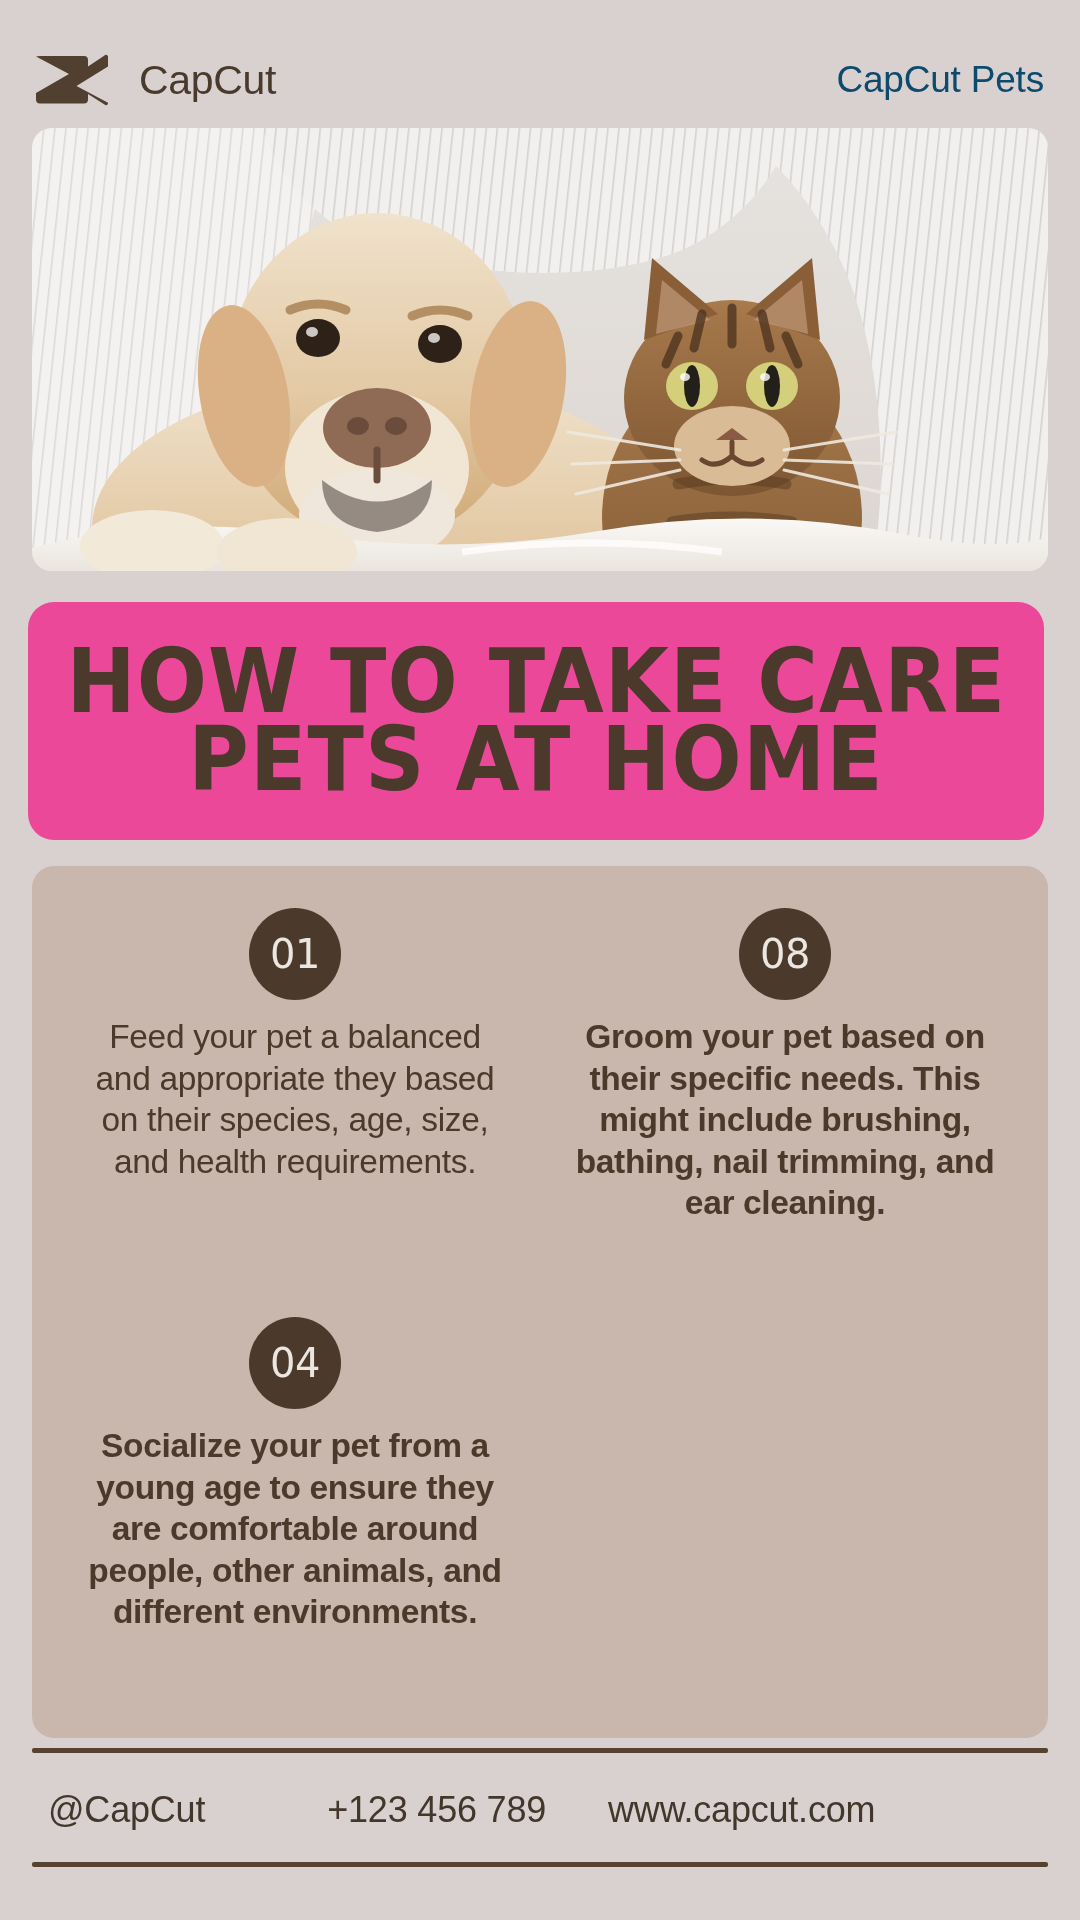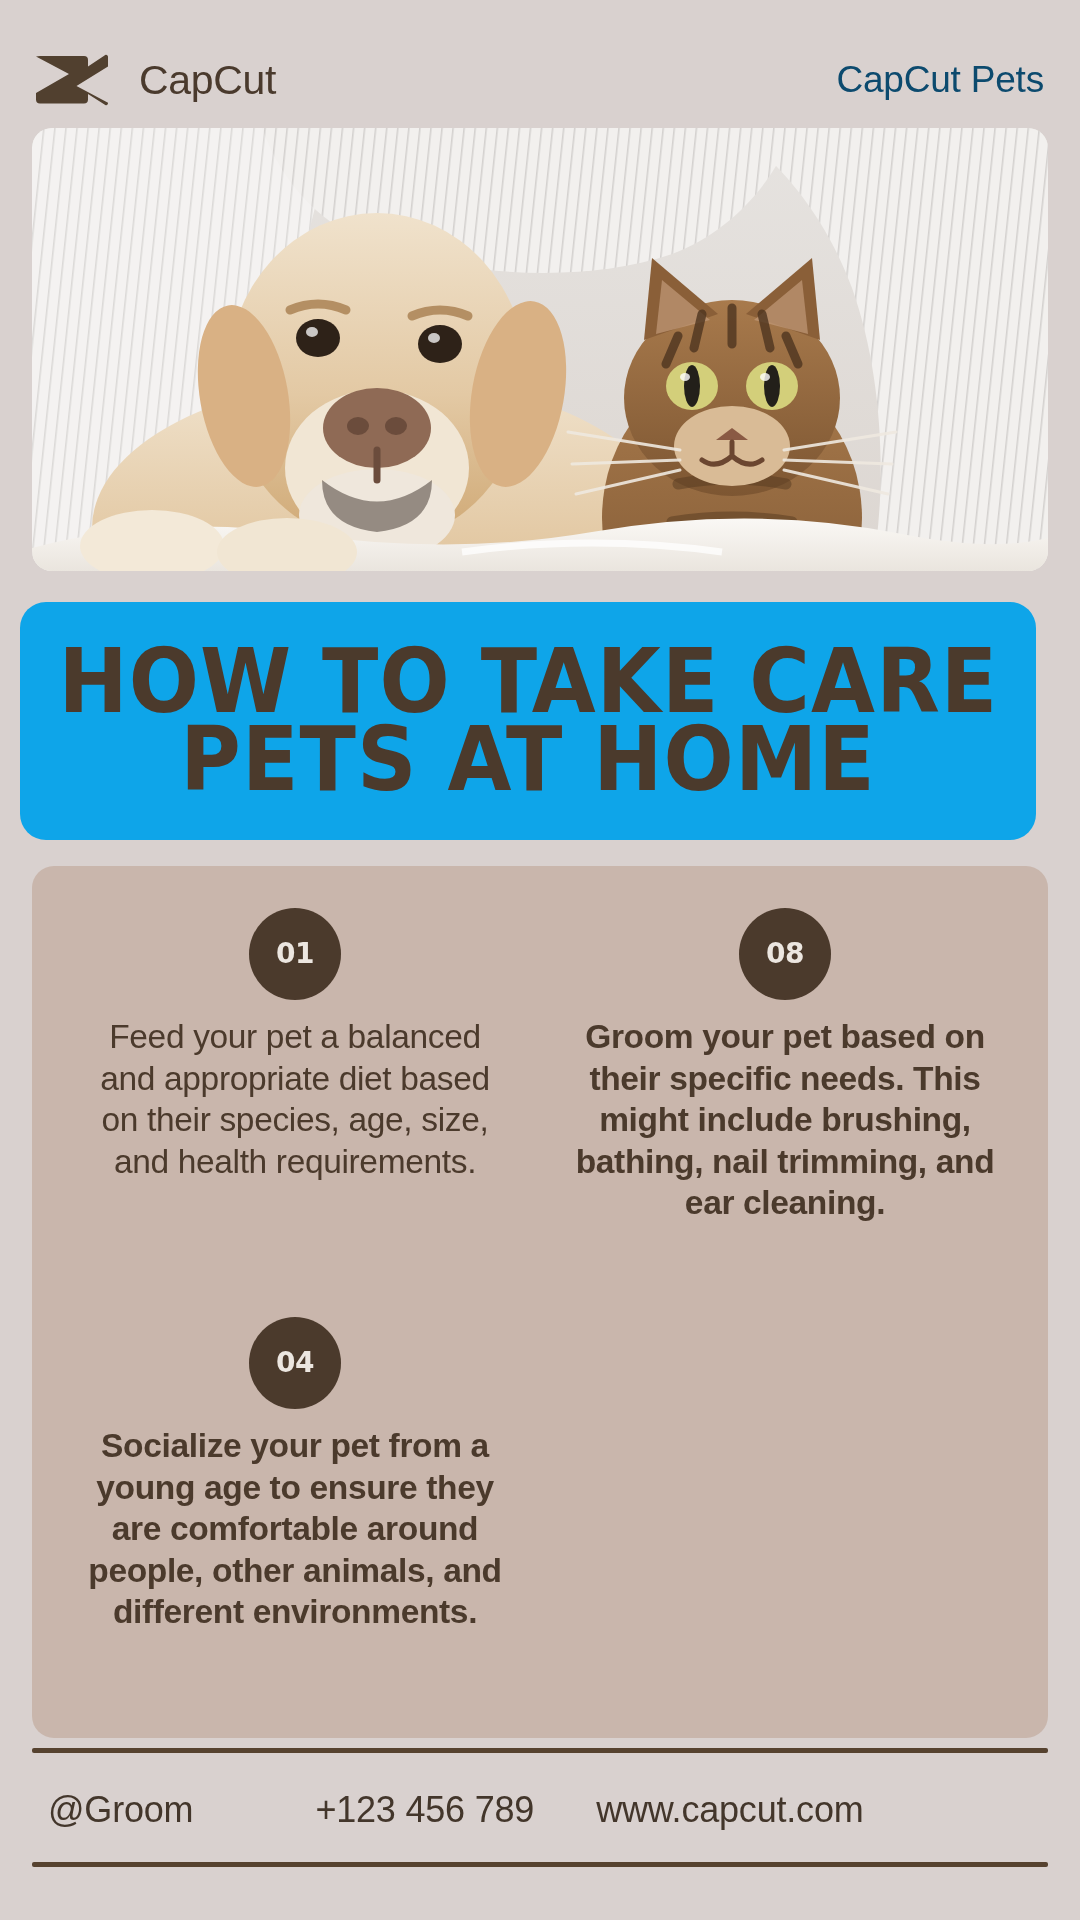--- a/index.html
+++ b/index.html
@@ -73,24 +73,24 @@
   .hero svg {
     display: block;
     width: 100%;
     height: 100%;
   }
 
   
   .title-banner {
     position: absolute;
     top: 602px;
-    left: 20px;
+    left: 28px;
     width: 1016px;
     height: 238px;
-    background: #0ea5e9;
+    background: #ec4899;
     border-radius: 26px;
     display: flex;
     flex-direction: column;
     align-items: center;
     justify-content: center;
     gap: 2px;
   }
   .title-line {
     font-family: "DejaVu Sans", sans-serif;
     font-weight: bold;
@@ -131,22 +131,22 @@
     height: 92px;
     border-radius: 50%;
     background: #4b3a2c;
     display: flex;
     align-items: center;
     justify-content: center;
     flex: none;
   }
   .tip-badge span {
     font-family: "DejaVu Sans", sans-serif;
-    font-weight: bold;
-    font-size: 28px;
+    font-weight: normal;
+    font-size: 40px;
     color: #ece6e0;
     letter-spacing: -0.5px;
     line-height: 1;
   }
   .tip-text {
     margin-top: 16px;
     font-size: 33.5px;
     line-height: 1.24;
     color: #4b3a2c;
     text-align: center;
@@ -307,40 +307,40 @@
   <div class="title-banner">
     <div class="title-line">HOW TO TAKE CARE</div>
     <div class="title-line">PETS AT HOME</div>
   </div>
 
   <div class="tips-card">
     <div class="tip tip-1">
       <div class="tip-badge">
         <span>01</span>
       </div>
-      <div class="tip-text">Feed your pet a balanced and appropriate diet based on their species, age, size, and health requirements.</div>
+      <div class="tip-text">Feed your pet a balanced and appropriate they based on their species, age, size, and health requirements.</div>
     </div>
 
 
     <div class="tip tip-3">
       <div class="tip-badge">
         <span>08</span>
       </div>
       <div class="tip-text">Groom your pet based on their specific needs. This might include brushing, bathing, nail trimming, and ear cleaning.</div>
     </div>
 
     <div class="tip tip-4">
       <div class="tip-badge">
         <span>04</span>
       </div>
       <div class="tip-text">Socialize your pet from a young age to ensure they are comfortable around people, other animals, and different environments.</div>
     </div>
   </div>
 
   <div class="rule rule-top"></div>
   <div class="footer">
-    <div class="footer-item f-handle">@Groom</div>
+    <div class="footer-item f-handle">@CapCut</div>
     <div class="footer-item f-phone">+123 456 789</div>
     <div class="footer-item f-site">www.capcut.com</div>
   </div>
   <div class="rule rule-bottom"></div>
 
 </div>
 
 </body></html>

